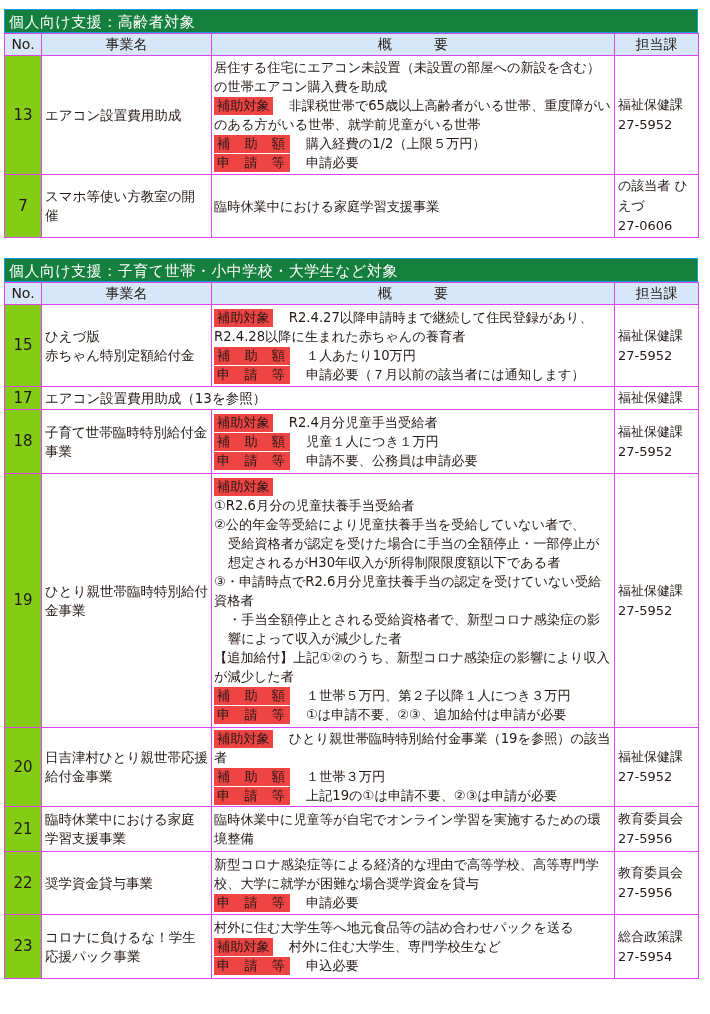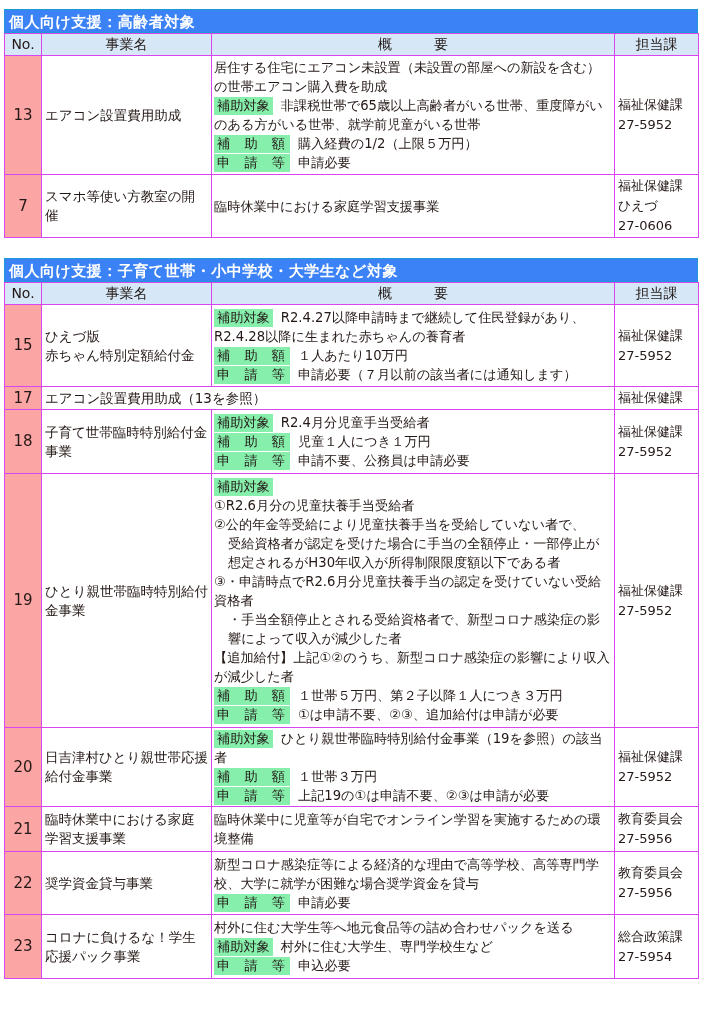--- a/index.html
+++ b/index.html
@@ -1,30 +1,30 @@
 <!DOCTYPE html>
 <html><head>
 <meta charset="utf-8">
 <style>
   html, body { margin:0; padding:0; background:#ffffff; }
   body { width:710px; height:1014px; position:relative; overflow:hidden;
          font-family:"DejaVu Sans","Liberation Sans",sans-serif; color:#231815; }
   .section { position:absolute; left:4px; width:694px; }
-  .sec-title { background:#3b82f6; color:#fff; font-weight:bold; font-size:15px;
+  .sec-title { background:#15803d; color:#fff; font-weight:normal; font-size:15px;
                height:24px; line-height:24px; padding-left:4px; letter-spacing:0.5px;
                box-sizing:border-box; border:1px solid #1a9bd7; }
   table { border-collapse:collapse; width:694px; table-layout:fixed; font-size:13.2px; line-height:19px; }
   td, th { border:1px solid #d946ef; vertical-align:middle; padding:1px 3px; }
   th { background:#d6e8f7; font-weight:normal; height:19px; text-align:center; font-size:14px; }
-  td.no { background:#fca5a5; text-align:center; font-size:15px; padding:0; }
+  td.no { background:#84cc16; text-align:center; font-size:15px; padding:0; }
   td.name { font-size:13.5px;margin-top:16px; }
   td.summary { padding:1px 2px; }
   td.dept { font-size:13px; line-height:20px; }
   .line { display:block; }
-  .tag { display:inline-block; background:#86efac; padding:0 3px; margin-right:8px; line-height:18px; }
+  .tag { display:inline-block; background:#ef4444; padding:0 3px; margin-right:16px; line-height:18px; }
   .tag.spaced { letter-spacing:5px; padding-right:0; }
   .indent { padding-left:14px; display:block; }
   col.c-no { width:37px; }
   col.c-name { width:170px; }
   col.c-sum { width:403px; }
   col.c-dept { width:84px; }
 </style>
 </head>
 <body>
 
@@ -56,21 +56,21 @@
       <td class="dept">
         <span class="line">福祉保健課</span>
         <span class="line">27-5952</span>
       </td>
     </tr>
     <tr style="height:63px;">
       <td class="no">7</td>
       <td class="name">スマホ等使い方教室の開催</td>
       <td class="summary">臨時休業中における家庭学習支援事業</td>
       <td class="dept">
-        <span class="line" style="width:70px;">福祉保健課 ひえづ</span>
+        <span class="line" style="width:70px;">の該当者 ひえづ</span>
         <span class="line">27-0606</span>
       </td>
     </tr>
   </tbody>
     </table>
 </div>
 
 <div class="section" style="top:258px;">
   <div class="sec-title">個人向け支援：子育て世帯・小中学校・大学生など対象</div>
   <table>

